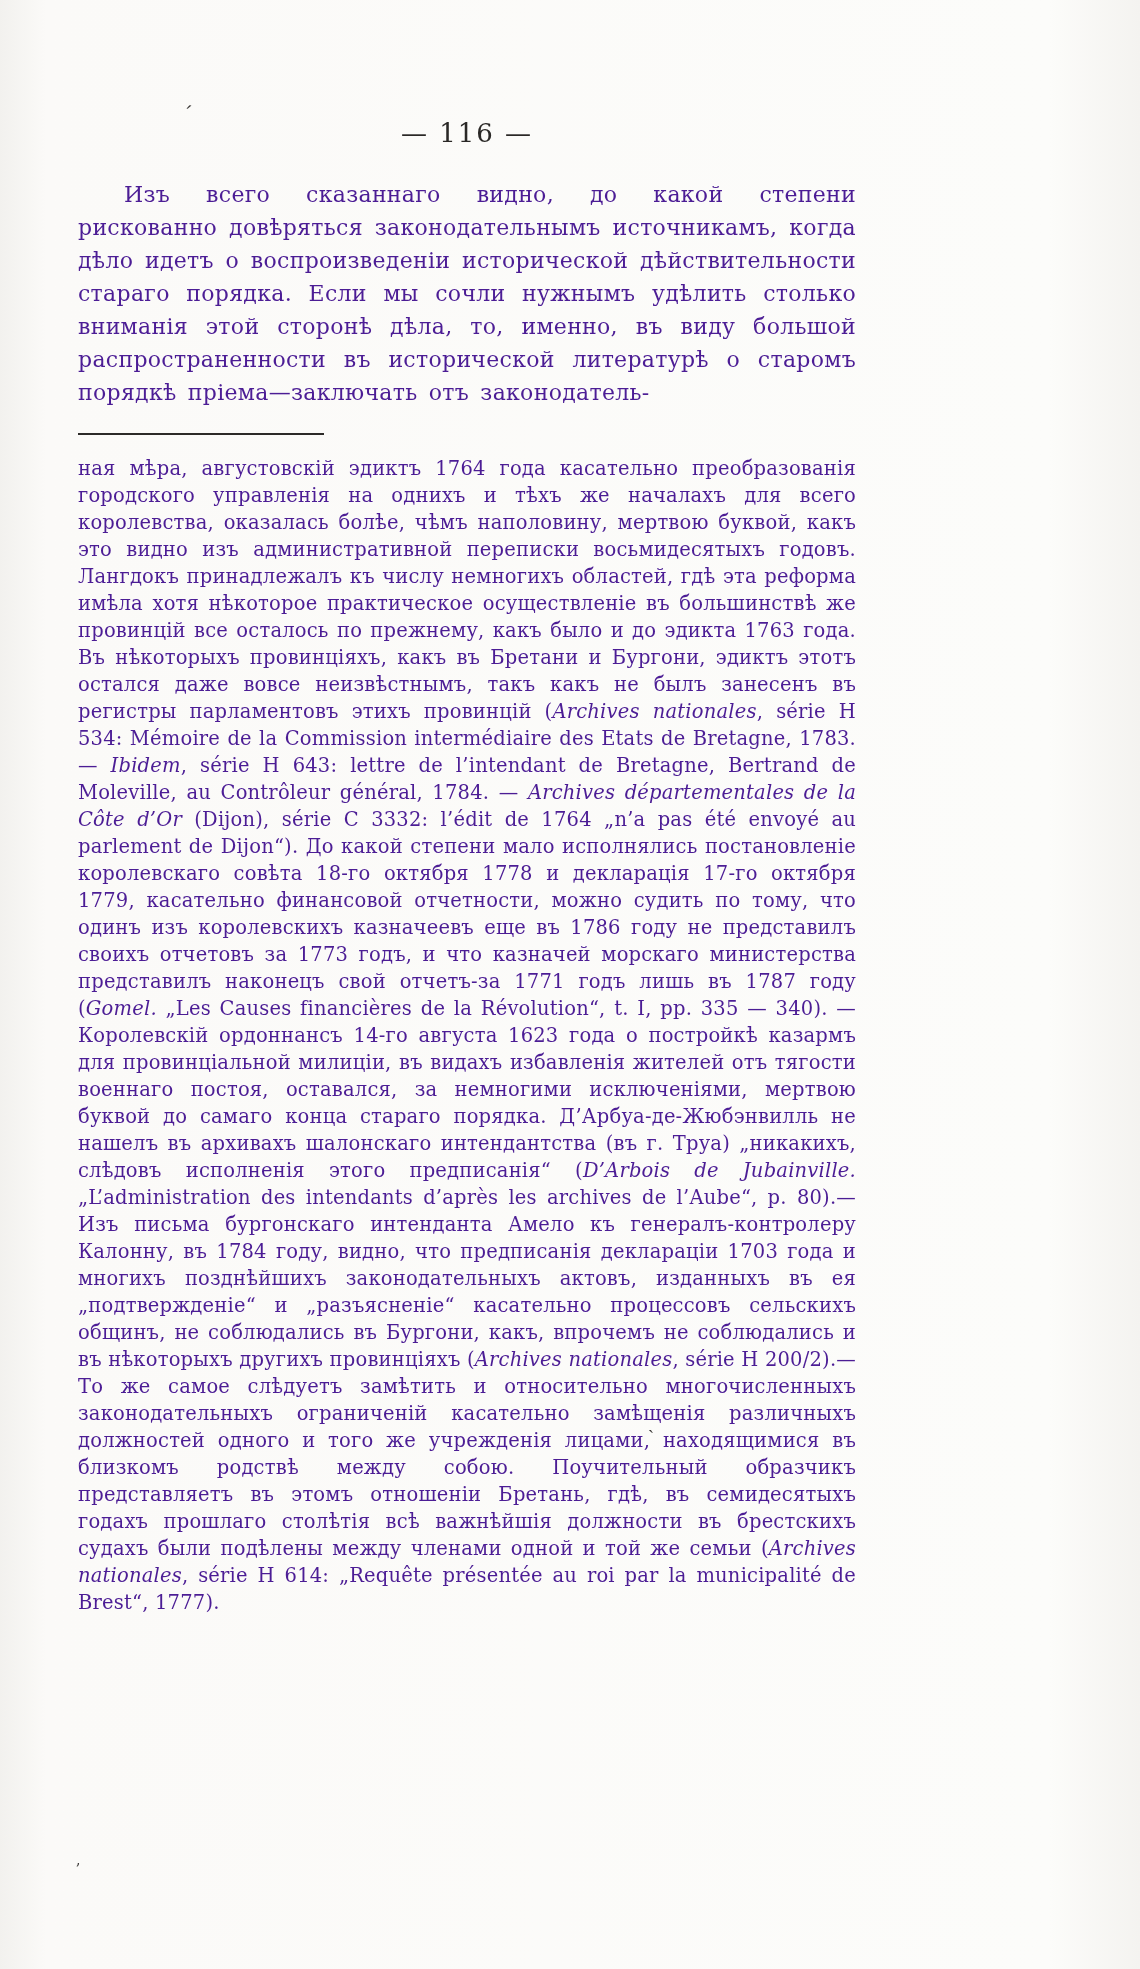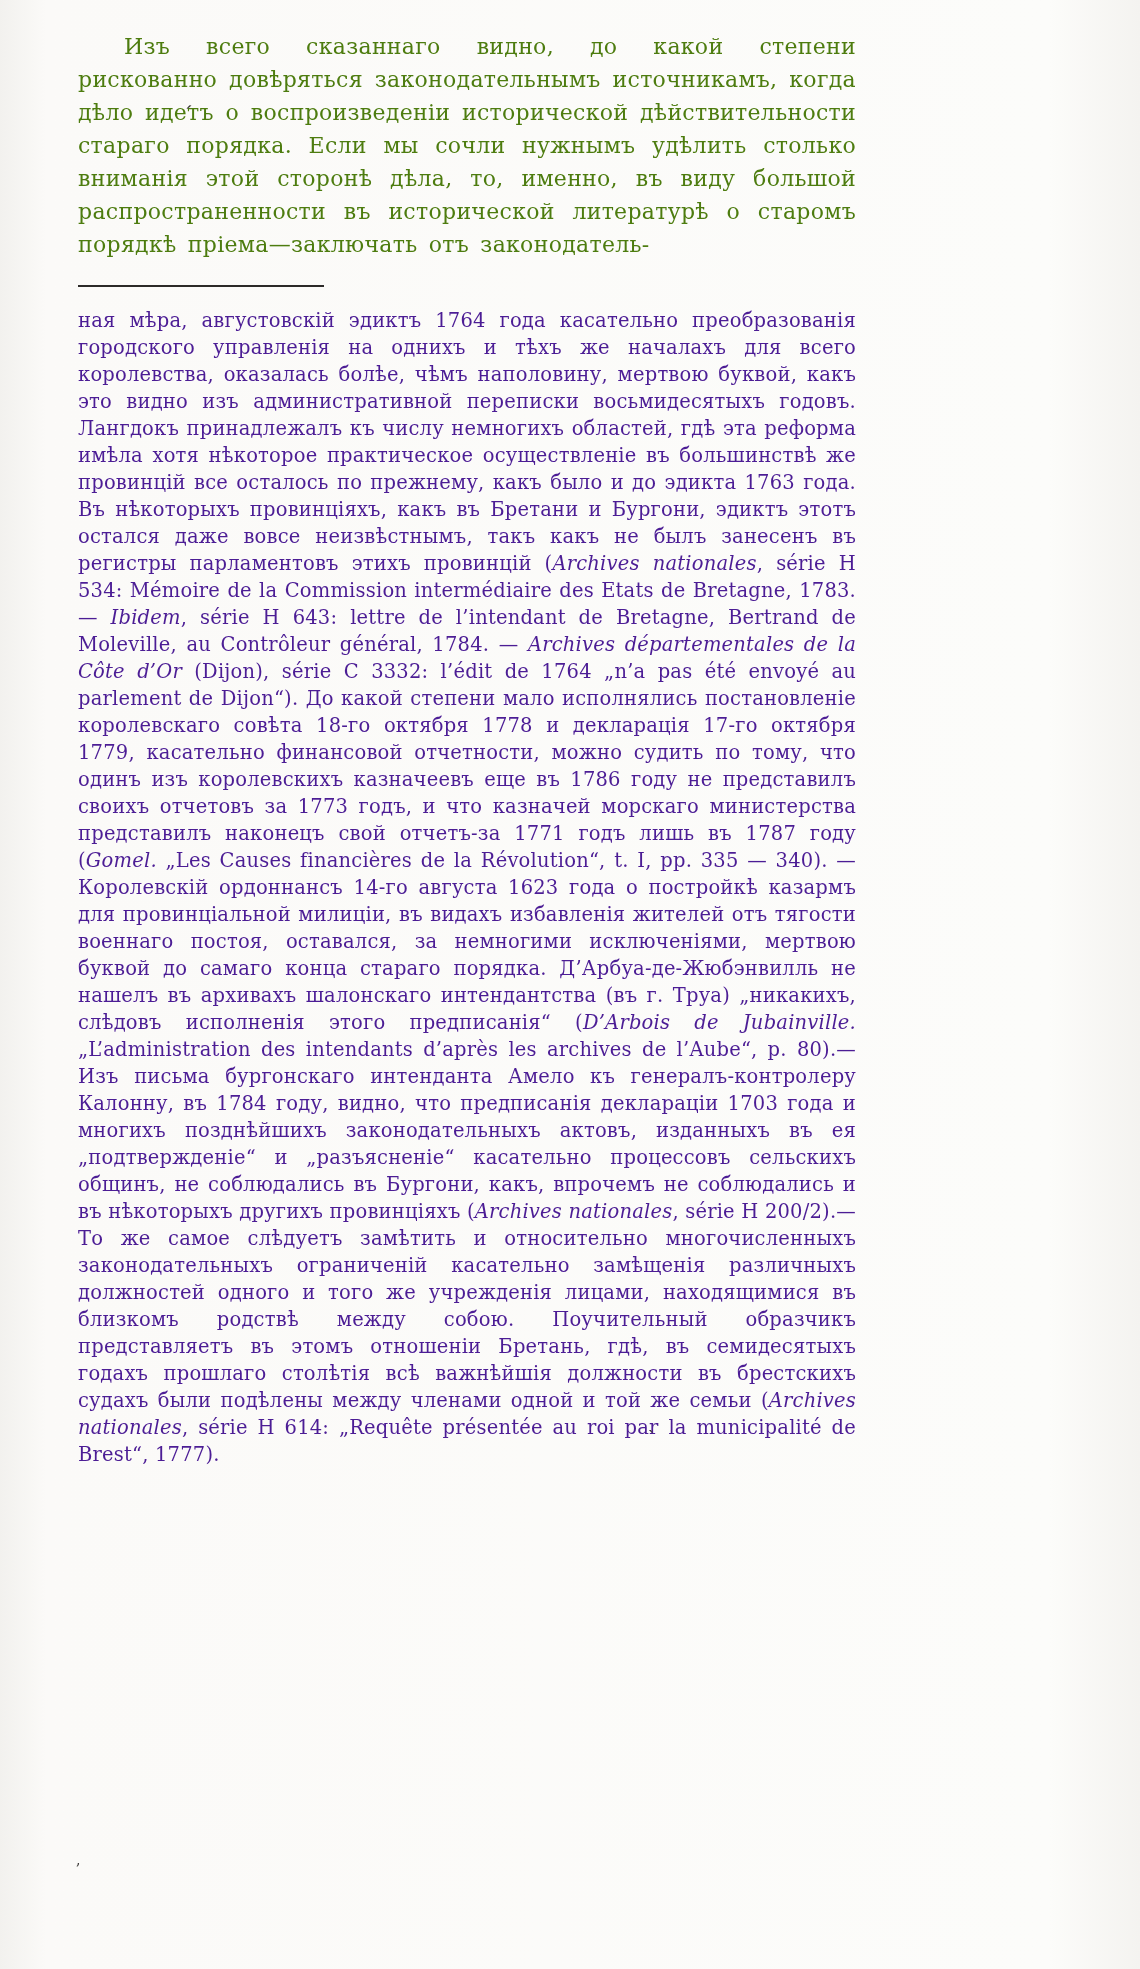--- a/index.html
+++ b/index.html
@@ -30,21 +30,21 @@
     color: #2a2826;
   }
   .main-text {
     margin: 30px 0 0 0;
     font-size: 22px;
     line-height: 33px;
     text-align: justify;
     text-indent: 46px;
     word-spacing: 4px;
     letter-spacing: 0.3px;
-    color: #4d7c0f;
+    color: #4c1d95;
   }
   .footnote-rule {
     margin-top: 24px;
     width: 246px;
     height: 0;
     border-top: 2px solid #2c2a28;
   }
   .footnote {
     margin: 20px 0 0 0;
     font-size: 19.5px;
@@ -63,20 +63,21 @@
   }
   .artifact.a1 { left: 182px; top: 102px; font-size: 20px; transform: rotate(8deg); }
   .artifact.a2 { left: 648px; top: 1418px; }
   .artifact.a3 { left: 76px; top: 1852px; font-size: 14px; }
 </style>
 </head>
 <body>
 
 <div class="page">
 
+  <div class="page-number">— 116 —</div>
 
   <p class="main-text">Изъ всего сказаннаго видно, до какой степени рискованно довѣряться законодательнымъ источникамъ, когда дѣло идетъ о воспроизведеніи исторической дѣйствительности стараго порядка. Если мы сочли нужнымъ удѣлить столько вниманія этой сторонѣ дѣла, то, именно, въ виду большой распространенности въ исторической литературѣ о старомъ порядкѣ пріема—заключать отъ законодатель-</p>
 
   <div class="footnote-rule"></div>
 
   <p class="footnote"><span>ная мѣра, августовскій эдиктъ 1764 года касательно преобразованія городского управленія на однихъ и тѣхъ же началахъ для всего королевства, оказалась болѣе, чѣмъ наполовину, мертвою буквой, какъ это видно изъ административной переписки восьмидесятыхъ годовъ. Лангдокъ принадлежалъ къ числу немногихъ областей, гдѣ эта реформа имѣла хотя нѣкоторое практическое осуществленіе въ большинствѣ же провинцій все осталось по прежнему, какъ было и до эдикта 1763 года. Въ нѣкоторыхъ провинціяхъ, какъ въ Бретани и Бургони, эдиктъ этотъ остался даже вовсе неизвѣстнымъ, такъ какъ не былъ занесенъ въ регистры парламентовъ этихъ провинцій (</span><span class="it">Archives nationales</span><span>, série H 534: Mémoire de la Commission intermédiaire des Etats de Bretagne, 1783. — </span><span class="it">Ibidem</span><span>, série H 643: lettre de l’intendant de Bretagne, Bertrand de Moleville, au Contrôleur général, 1784. — </span><span class="it">Archives départementales de la Côte d’Or</span><span> (Dijon), série C 3332: l’édit de 1764 „n’a pas été envoyé au parlement de Dijon“). До какой степени мало исполнялись постановленіе королевскаго совѣта 18-го октября 1778 и декларація 17-го октября 1779, касательно финансовой отчетности, можно судить по тому, что одинъ изъ королевскихъ казначеевъ еще въ 1786 году не представилъ своихъ отчетовъ за 1773 годъ, и что казначей морскаго министерства представилъ наконецъ свой отчетъ-за 1771 годъ лишь въ 1787 году (</span><span class="it">Gomel.</span><span> „Les Causes financières de la Révolution“, t. I, pp. 335 — 340). — Королевскій ордоннансъ 14-го августа 1623 года о постройкѣ казармъ для провинціальной милиціи, въ видахъ избавленія жителей отъ тягости военнаго постоя, оставался, за немногими исключеніями, мертвою буквой до самаго конца стараго порядка. Д’Арбуа-де-Жюбэнвилль не нашелъ въ архивахъ шалонскаго интендантства (въ г. Труа) „никакихъ, слѣдовъ исполненія этого предписанія“ (</span><span class="it">D’Arbois de Jubainville.</span><span> „L’administration des intendants d’après les archives de l’Aube“, p. 80).— Изъ письма бургонскаго интенданта Амело къ генералъ-контролеру Калонну, въ 1784 году, видно, что предписанія деклараціи 1703 года и многихъ позднѣйшихъ законодательныхъ актовъ, изданныхъ въ ея „подтвержденіе“ и „разъясненіе“ касательно процессовъ сельскихъ общинъ, не соблюдались въ Бургони, какъ, впрочемъ не соблюдались и въ нѣкоторыхъ другихъ провинціяхъ (</span><span class="it">Archives nationales</span><span>, série H 200/2).—То же самое слѣдуетъ замѣтить и относительно многочисленныхъ законодательныхъ ограниченій касательно замѣщенія различныхъ должностей одного и того же учрежденія лицами, находящимися въ близкомъ родствѣ между собою. Поучительный образчикъ представляетъ въ этомъ отношеніи Бретань, гдѣ, въ семидесятыхъ годахъ прошлаго столѣтія всѣ важнѣйшія должности въ брестскихъ судахъ были подѣлены между членами одной и той же семьи (</span><span class="it">Archives nationales</span><span>, série H 614: „Requête présentée au roi par la municipalité de Brest“, 1777).</span></p>
 
 </div>
 
 <span class="artifact a1">´</span>

